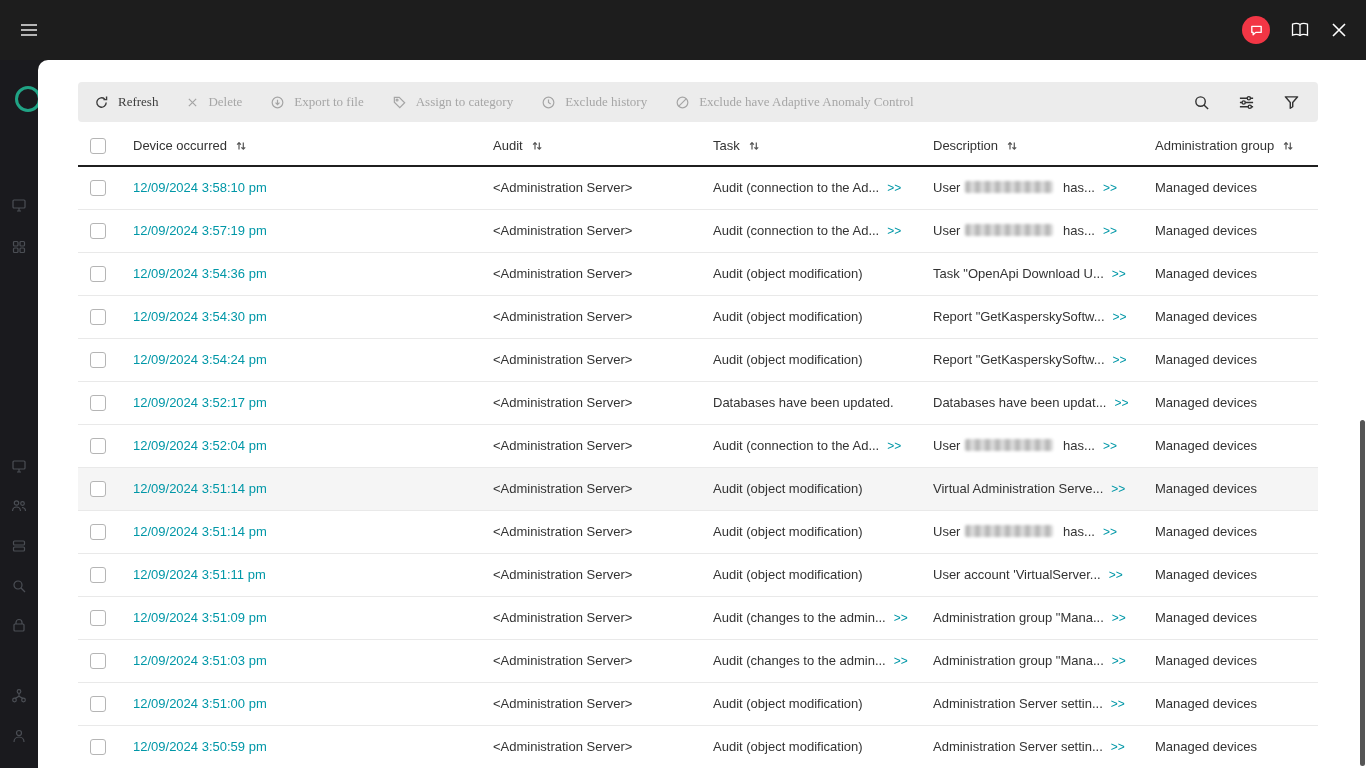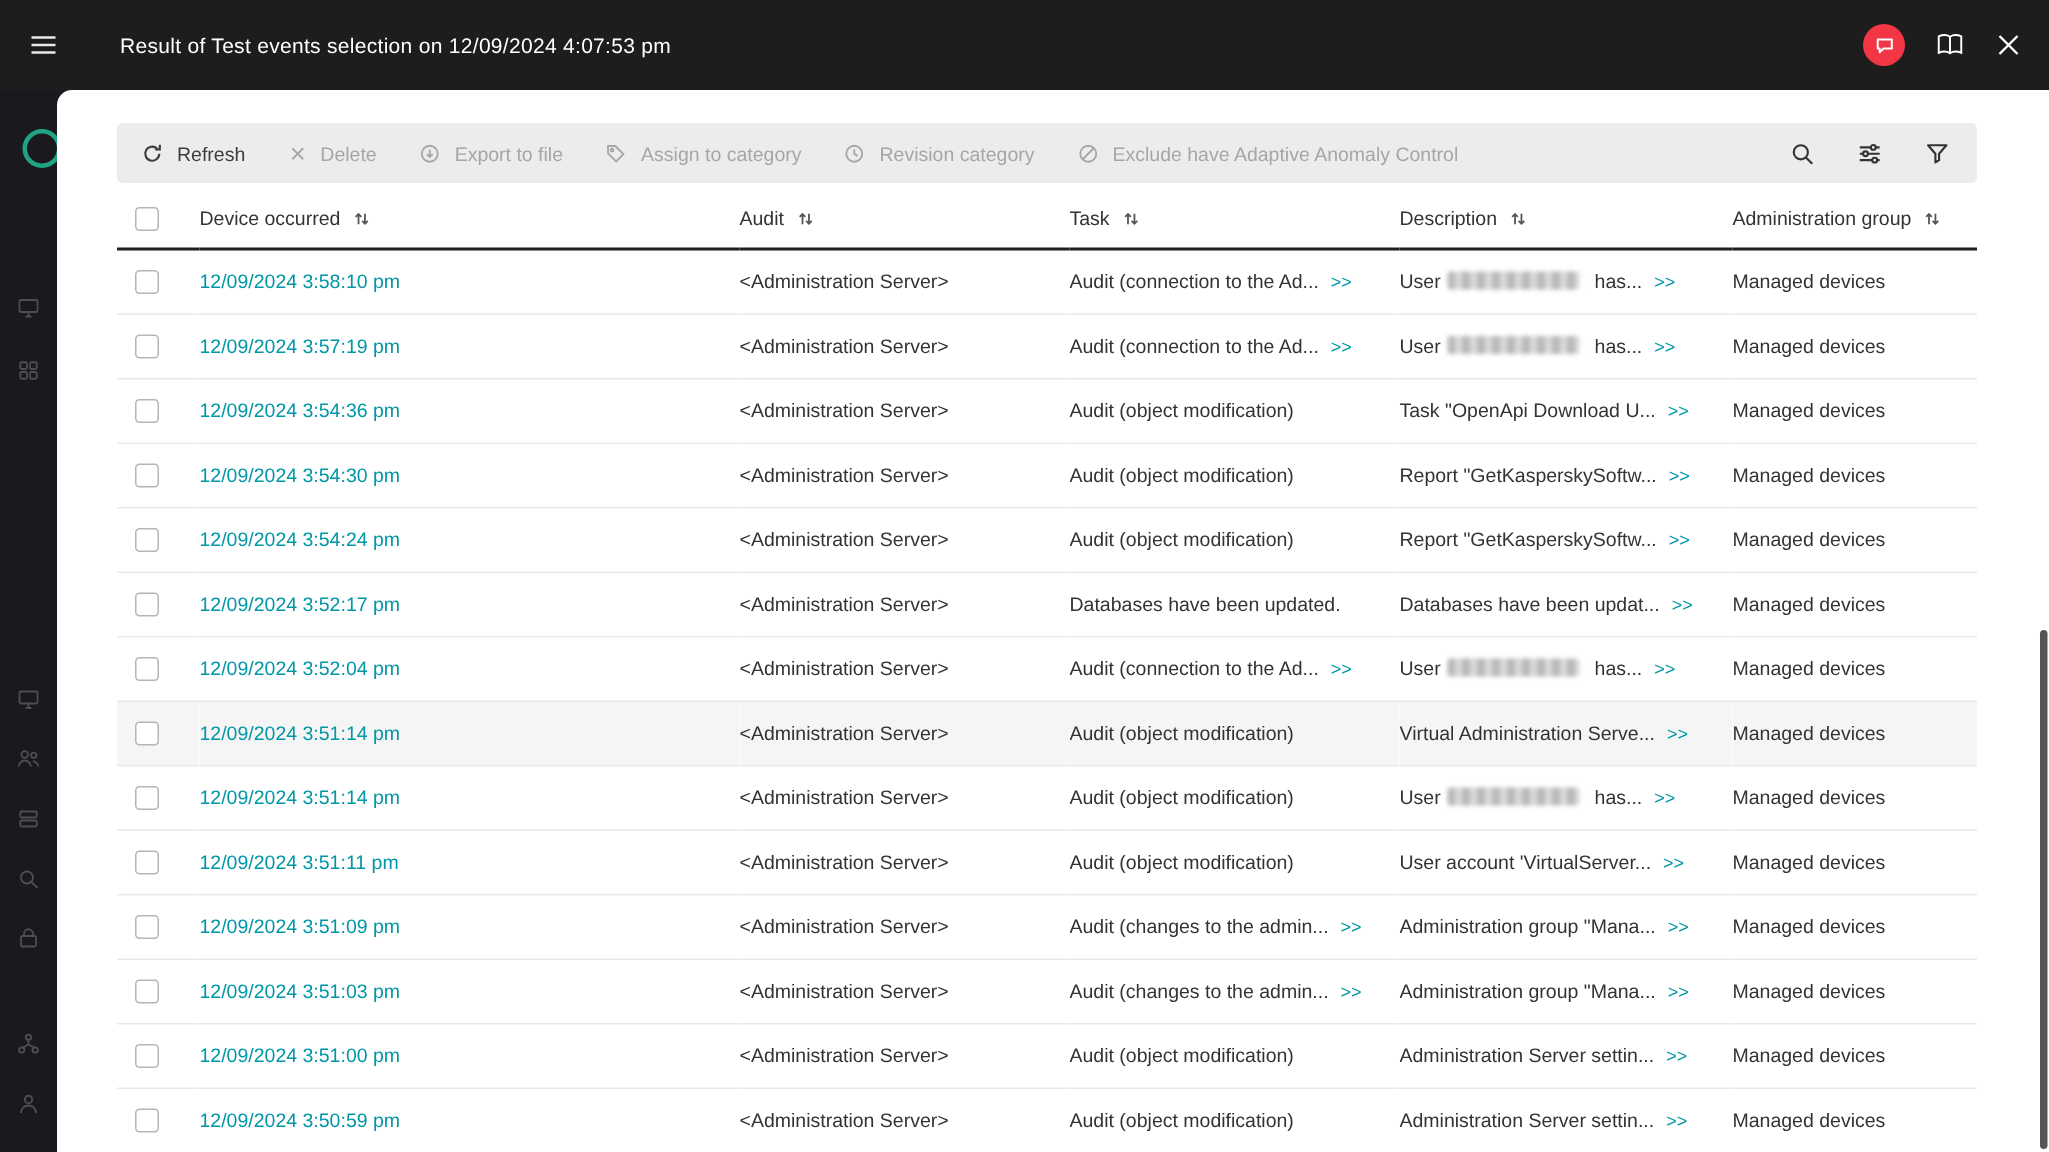--- a/index.html
+++ b/index.html
@@ -36,21 +36,21 @@
   .content {
     flex:1; background:#fff; border-top-left-radius:10px; position:relative; overflow:hidden;
   }
   
   .toolbar {
     margin:22px 48px 0 40px; height:40px; background:#ececec; border-radius:4px;
     display:flex; align-items:center; padding:0 16px; gap:28px;
   }
   .tb-btn {
     display:flex; align-items:center; gap:9px; background:none; border:none;
-    font-family:Liberation Sans, sans-serif; font-size:13px; color:#3d3d3d; cursor:pointer; padding:0; white-space:nowrap;
+    font-family:Liberation Serif, serif; font-size:13px; color:#3d3d3d; cursor:pointer; padding:0; white-space:nowrap;
   }
   .tb-btn.disabled { color:#a6a6a6; cursor:default;text-align:right; }
   .tb-right { margin-left:auto; display:flex; align-items:center; gap:24px; }
   .tb-icon-btn { background:none; border:none; cursor:pointer; color:#333; display:flex; padding:2px; }
   
   .table-wrap { margin:4px 48px 0 40px; }
   table { width:100%; border-collapse:collapse; table-layout:fixed; font-size:13px; color:#333; }
   thead th {
     text-align:left; font-weight:400; height:40px; vertical-align:middle;
     border-bottom:2px solid #1f1f1f; padding:0 16px 0 0; color:#333;
@@ -82,21 +82,20 @@
 </style>
 </head>
 <body>
 
 <header class="topbar" style="background: rgb(29, 29, 29);">
   <button class="burger">
     <svg viewBox="0 0 18 14" width="18" height="14">
         <path d="M1 2h16M1 7h16M1 12h16" stroke="#e8e8e8" stroke-width="1.6"></path>
       </svg>
   </button>
-  <div class="topbar-title">Result of Test events selection on 12/09/2024 4:07:53 pm</div>
   <div class="topbar-right">
     <button class="badge" style="background: rgb(242, 54, 69);">
       <svg viewBox="0 0 16 16" width="15" height="15">
           <path d="M3 3.5h10v6.5H7.2L4.4 12.6V10H3z" fill="none" stroke="#fff" stroke-width="1.4" stroke-linejoin="round"></path>
         </svg>
     </button>
     <button class="icon-btn">
       <svg viewBox="0 0 20 16" width="20" height="16">
           <path d="M10 2.5C8 1.2 5 1.2 2.5 2.2v11c2.5-1 5.5-1 7.5.3 2-1.3 5-1.3 7.5-.3v-11C15 1.2 12 1.2 10 2.5z" fill="none" stroke="#fff" stroke-width="1.3"></path>
           <path d="M10 2.5v11.3" stroke="#fff" stroke-width="1.3"></path>
@@ -205,21 +204,21 @@
             <path d="M2.5 2.5h5.2l5.8 5.8-5.2 5.2-5.8-5.8z"></path>
             <circle cx="5.4" cy="5.4" r="1"></circle>
           </svg>
         <span>Assign to category</span>
       </button>
       <button class="tb-btn disabled">
         <svg viewBox="0 0 16 16" width="15" height="15" fill="none" stroke="currentColor" stroke-width="1.3">
             <circle cx="8" cy="8" r="5.7"></circle>
             <path d="M8 4.8V8l2.3 1.5"></path>
           </svg>
-        <span>Revision category</span>
+        <span>Exclude history</span>
       </button>
       <button class="tb-btn disabled">
         <svg viewBox="0 0 16 16" width="15" height="15" fill="none" stroke="currentColor" stroke-width="1.3">
             <circle cx="8" cy="8" r="5.7"></circle>
             <path d="M4.1 11.9L11.9 4.1"></path>
           </svg>
         <span>Exclude have Adaptive Anomaly Control</span>
       </button>
 
       <div class="tb-right">

